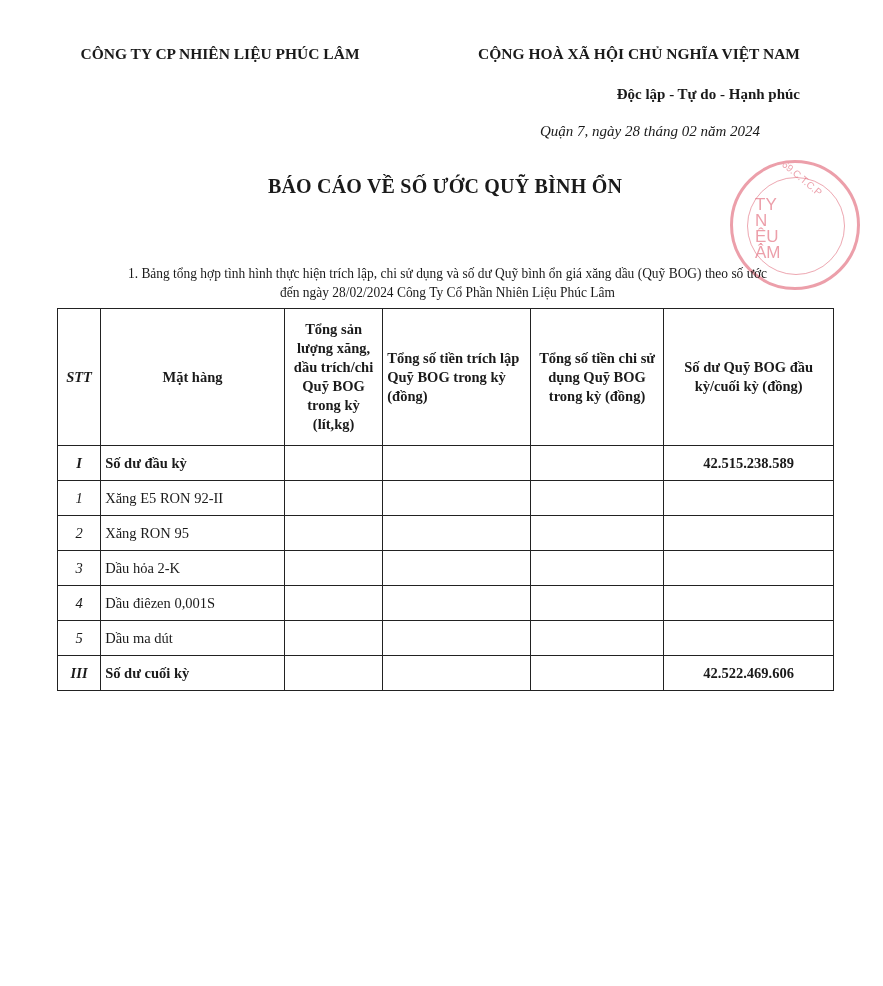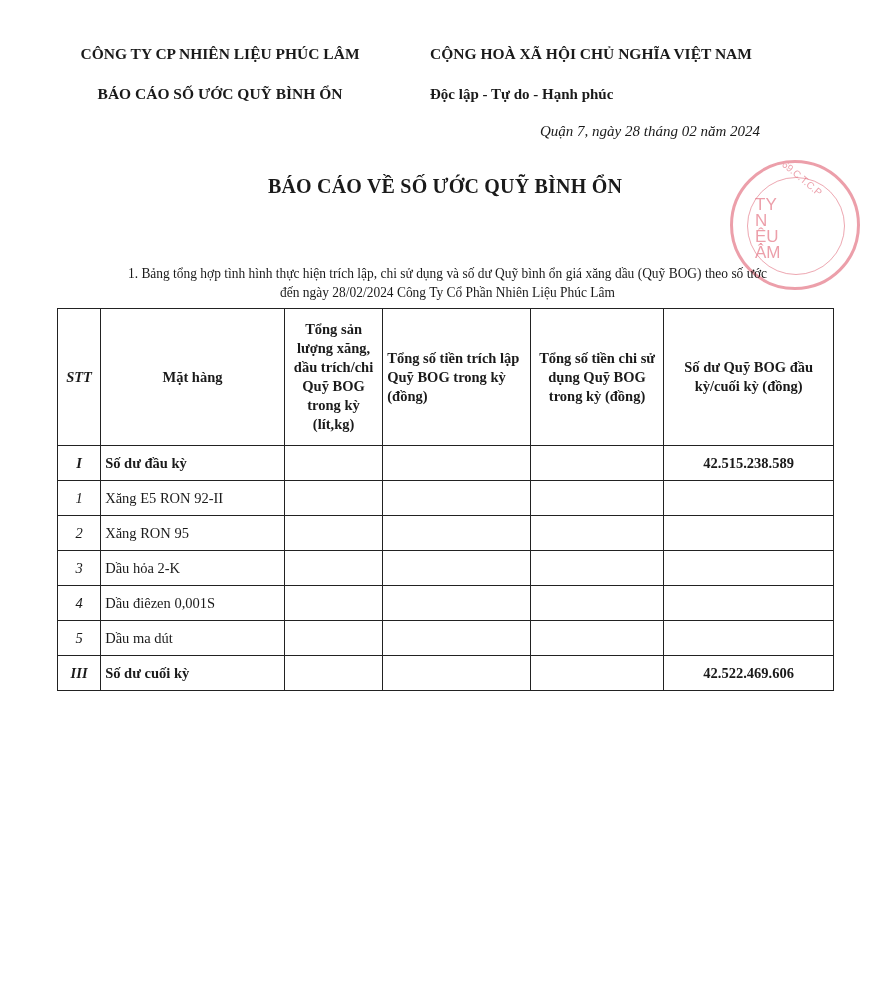--- a/index.html
+++ b/index.html
@@ -19,21 +19,21 @@
     .hdr-left {
       left: 60px; top: 44px; width: 320px;
       text-align: center;
       font-weight: bold;
       font-size: 15.5px;
       line-height: 20px;
     }
     .hdr-left .l2 { margin-top: 20px; }
     .hdr-right {
       left: 430px; top: 44px; width: 370px;
-      text-align: left;
+      text-align: right;
       font-weight: bold;
       font-size: 15.5px;
       line-height: 20px;
     }
     .hdr-right .l2 { margin-top: 20px; font-size: 15px; }
     .date-line {
       left: 520px; top: 123px; width: 240px;
       text-align: right;
       font-style: italic;
       font-size: 15px;
@@ -110,21 +110,20 @@
     .c-in { width: 138px; text-align: right; }
     .c-out { width: 124px; }
     .c-bal { width: 160px; text-align: center; }
     tr.bold td { font-weight: bold; }
   </style>
 </head>
 <body>
 
 <div class="abs hdr-left">
   <div>CÔNG TY CP NHIÊN LIỆU PHÚC LÂM</div>
-  <div class="l2">BÁO CÁO SỐ ƯỚC QUỸ BÌNH ỔN</div>
 </div>
 
 <div class="abs hdr-right">
   <div>CỘNG HOÀ XÃ HỘI CHỦ NGHĨA VIỆT NAM</div>
   <div class="l2">Độc lập - Tự do - Hạnh phúc</div>
 </div>
 
 <div class="abs date-line">Quận 7, ngày 28 tháng 02 năm 2024</div>
 
 <div class="abs main-title">BÁO CÁO VỀ SỐ ƯỚC QUỸ BÌNH ỔN</div>

